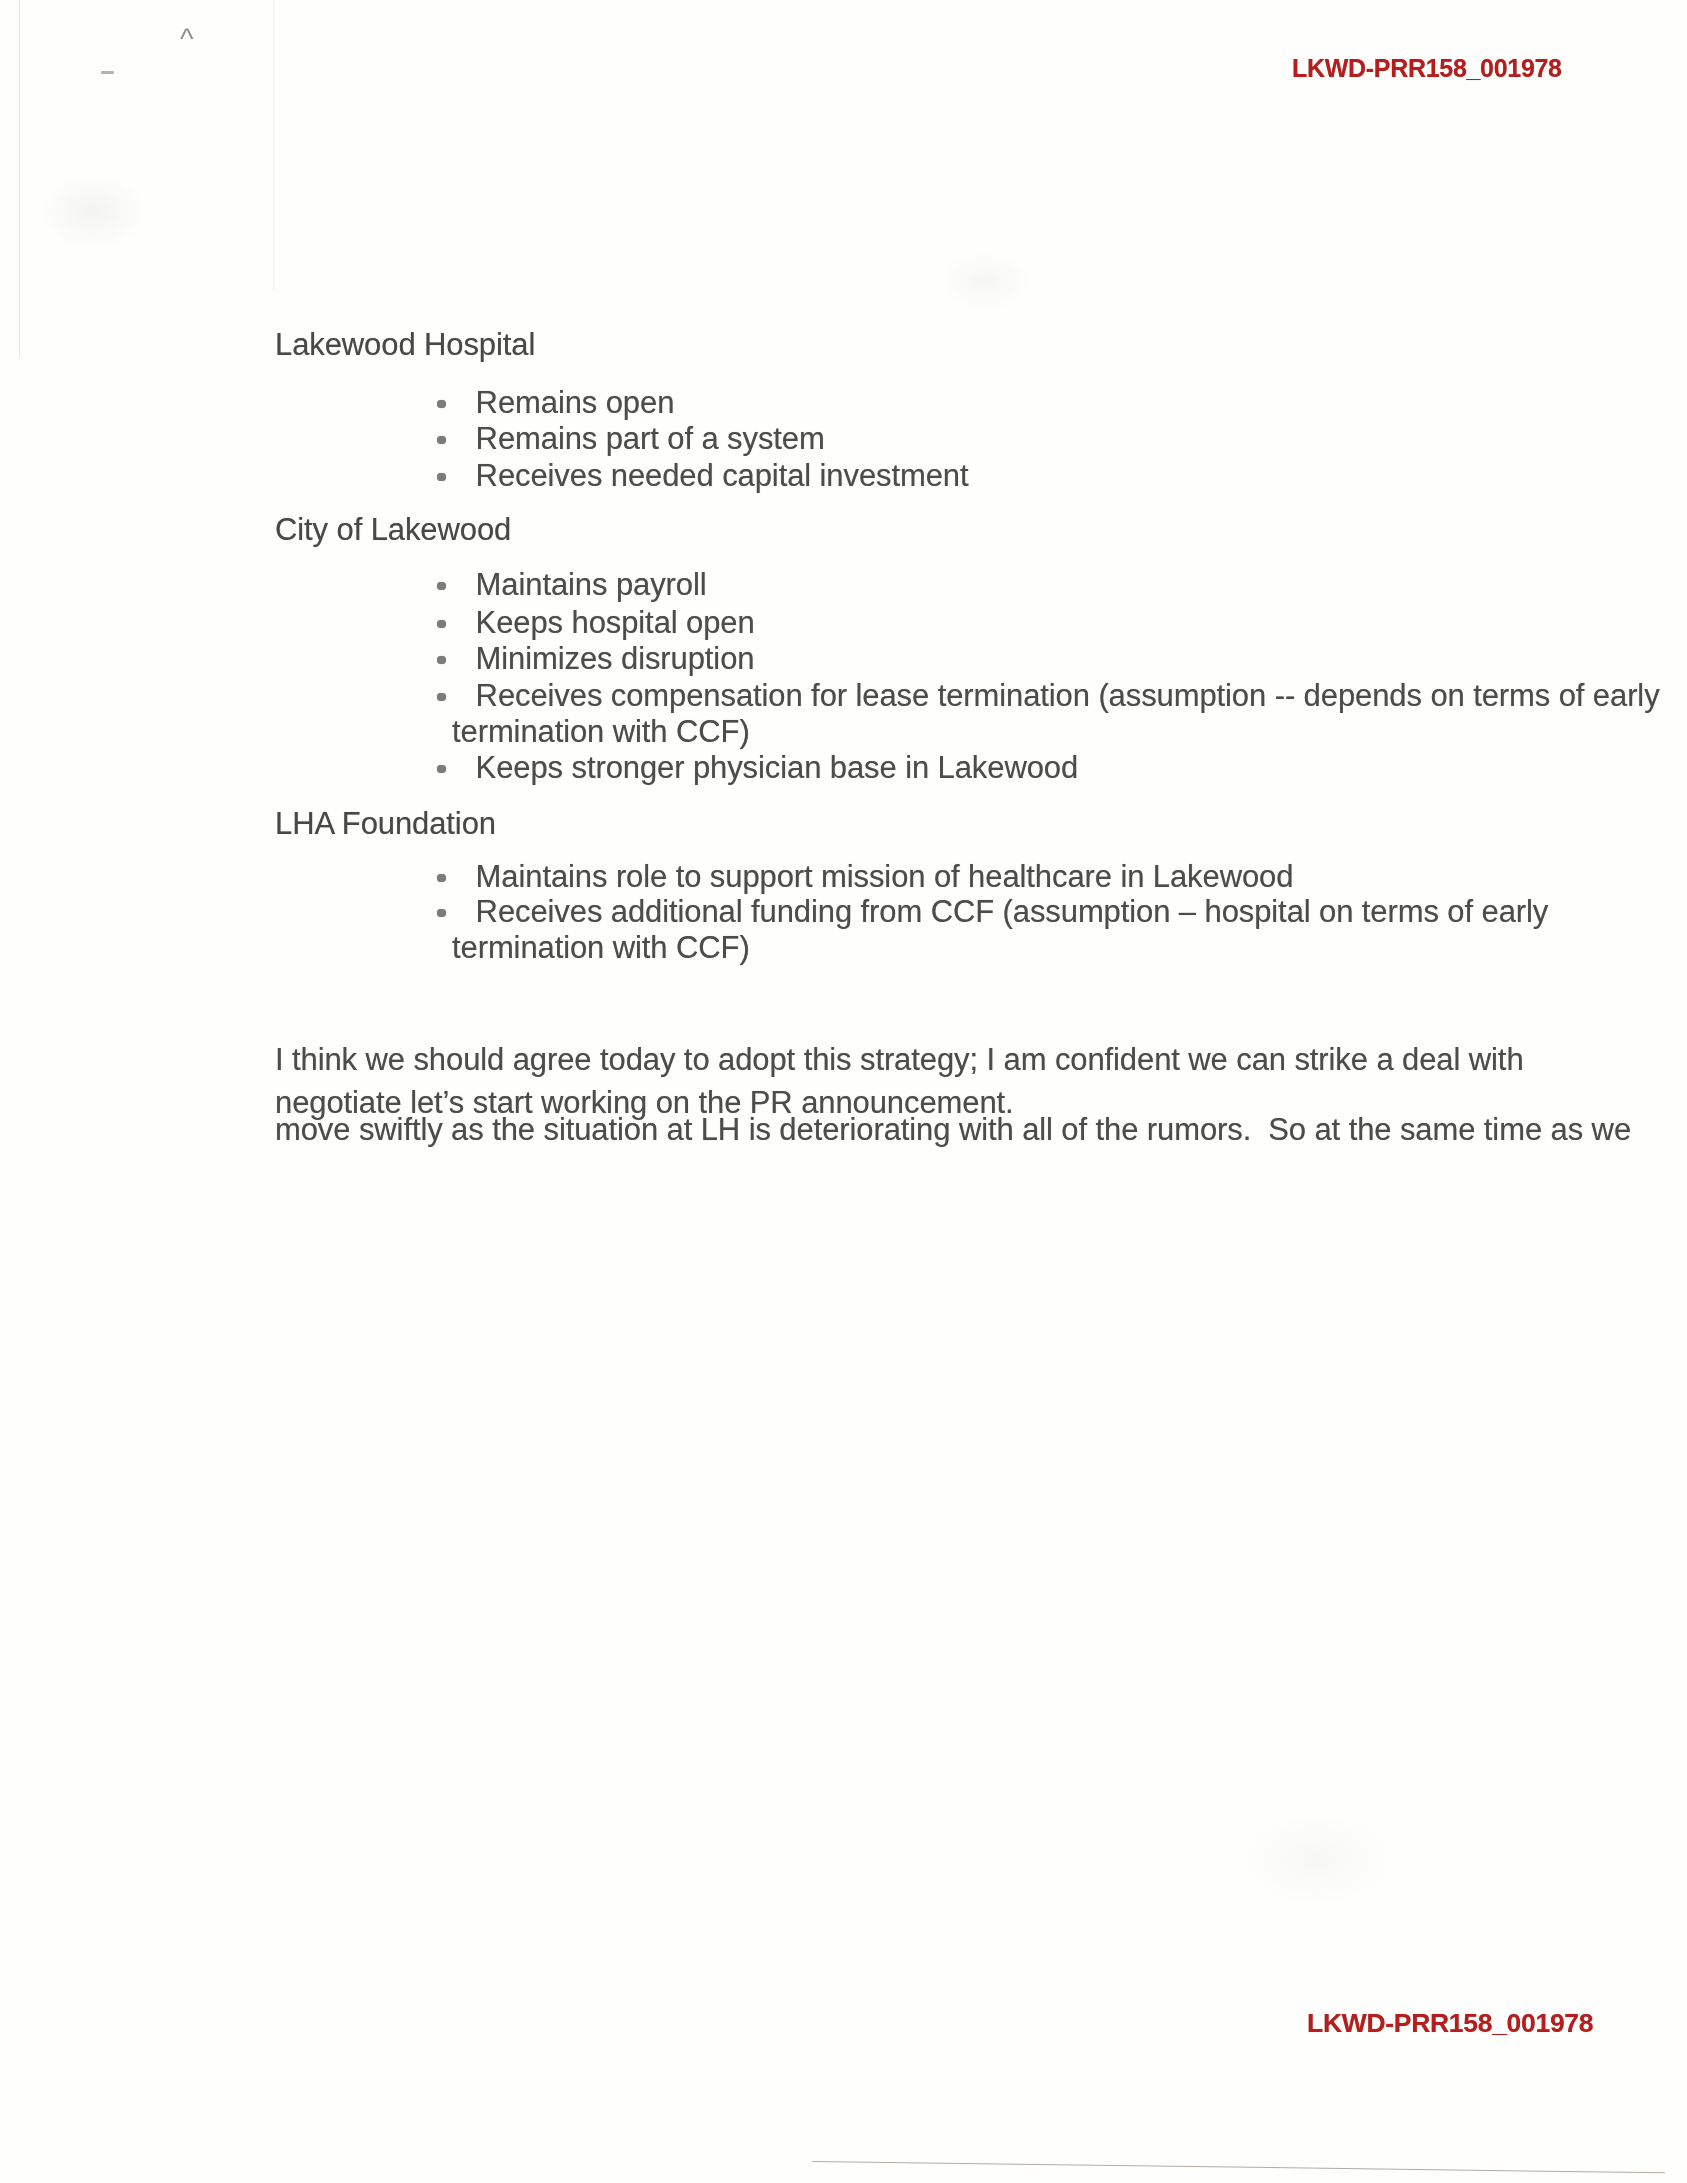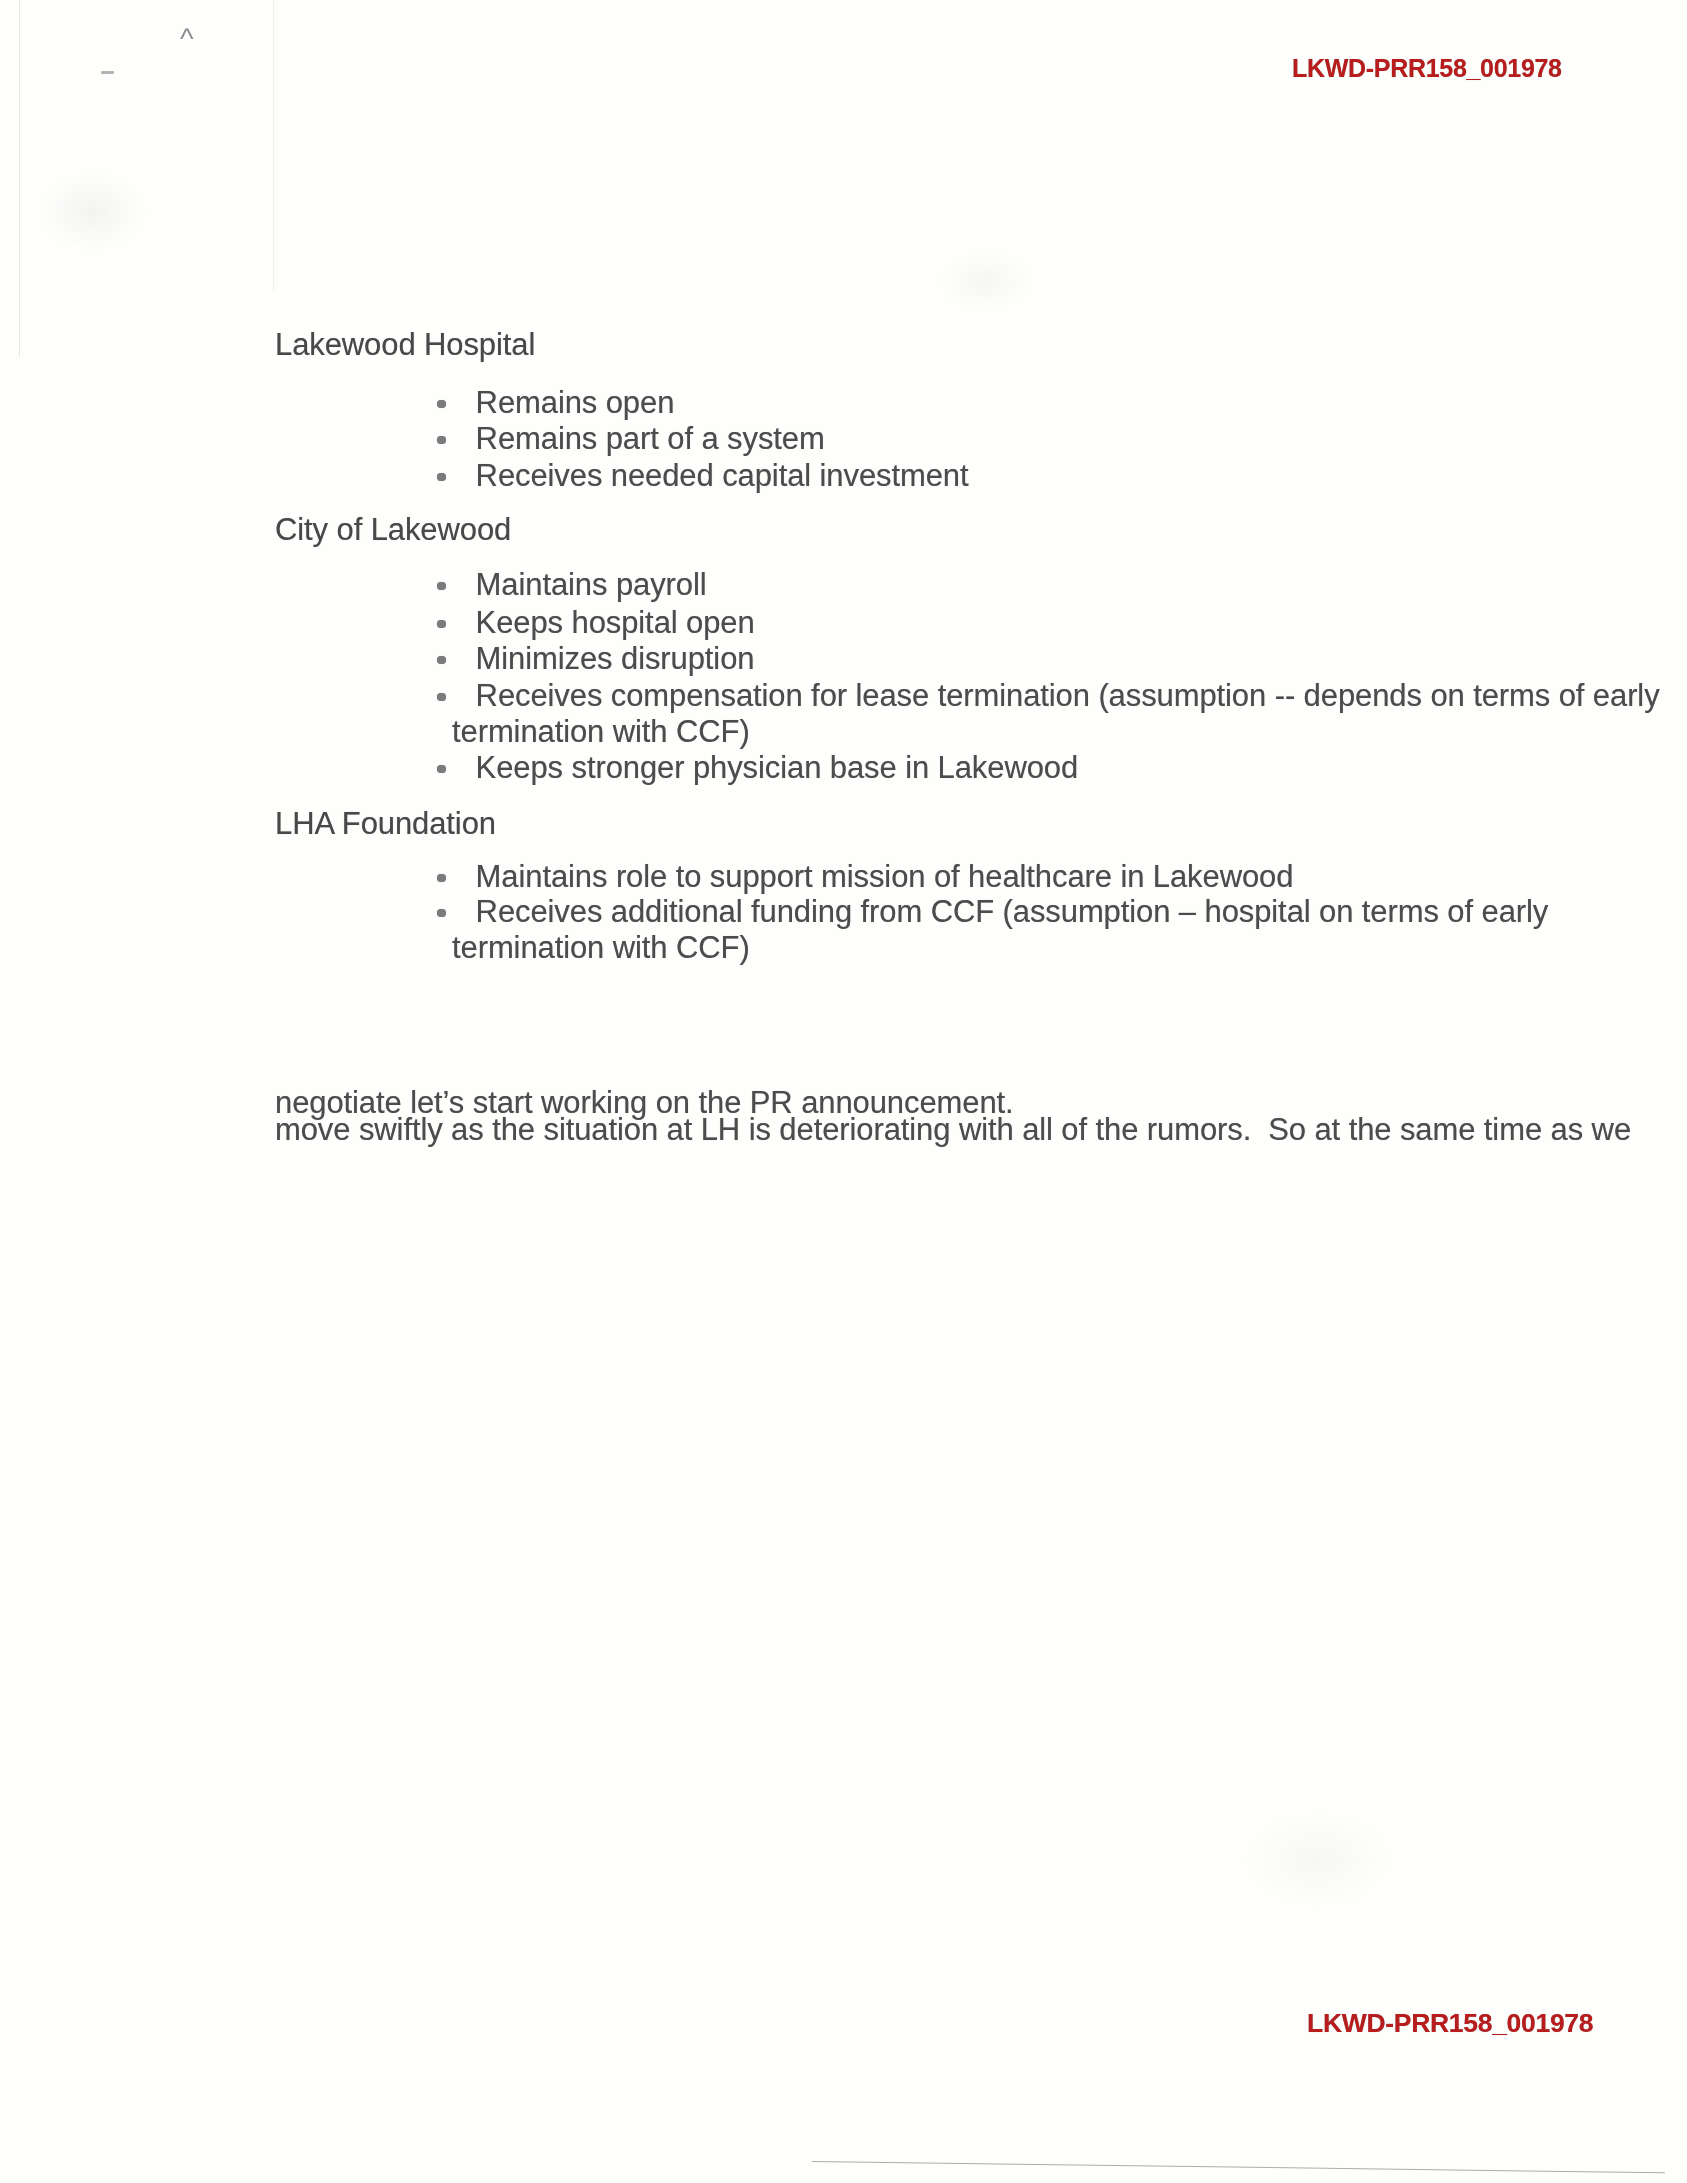--- a/index.html
+++ b/index.html
@@ -126,17 +126,18 @@
   <div class="line bullet" style="top:858px">
     <span class="dot"></span>
     <span>Maintains role to support mission of healthcare in Lakewood</span>
   </div>
   <div class="line bullet" style="top:893px">
     <span class="dot"></span>
     <span>Receives additional funding from CCF (assumption – hospital on terms of early</span>
   </div>
   <div class="line wrapline" style="top:929px">termination with CCF)</div>
 
+  <div class="line para" style="top:1042px">I think we should agree today to adopt this strategy; I am confident we can strike a deal with</div>
   <div class="line para" style="top:1112px">move swiftly as the situation at LH is deteriorating with all of the rumors.  So at the same time as we</div>
   <div class="line para" style="top:1085px">negotiate let’s start working on the PR announcement.</div>
 
 </div>
 
 
 </body></html>

